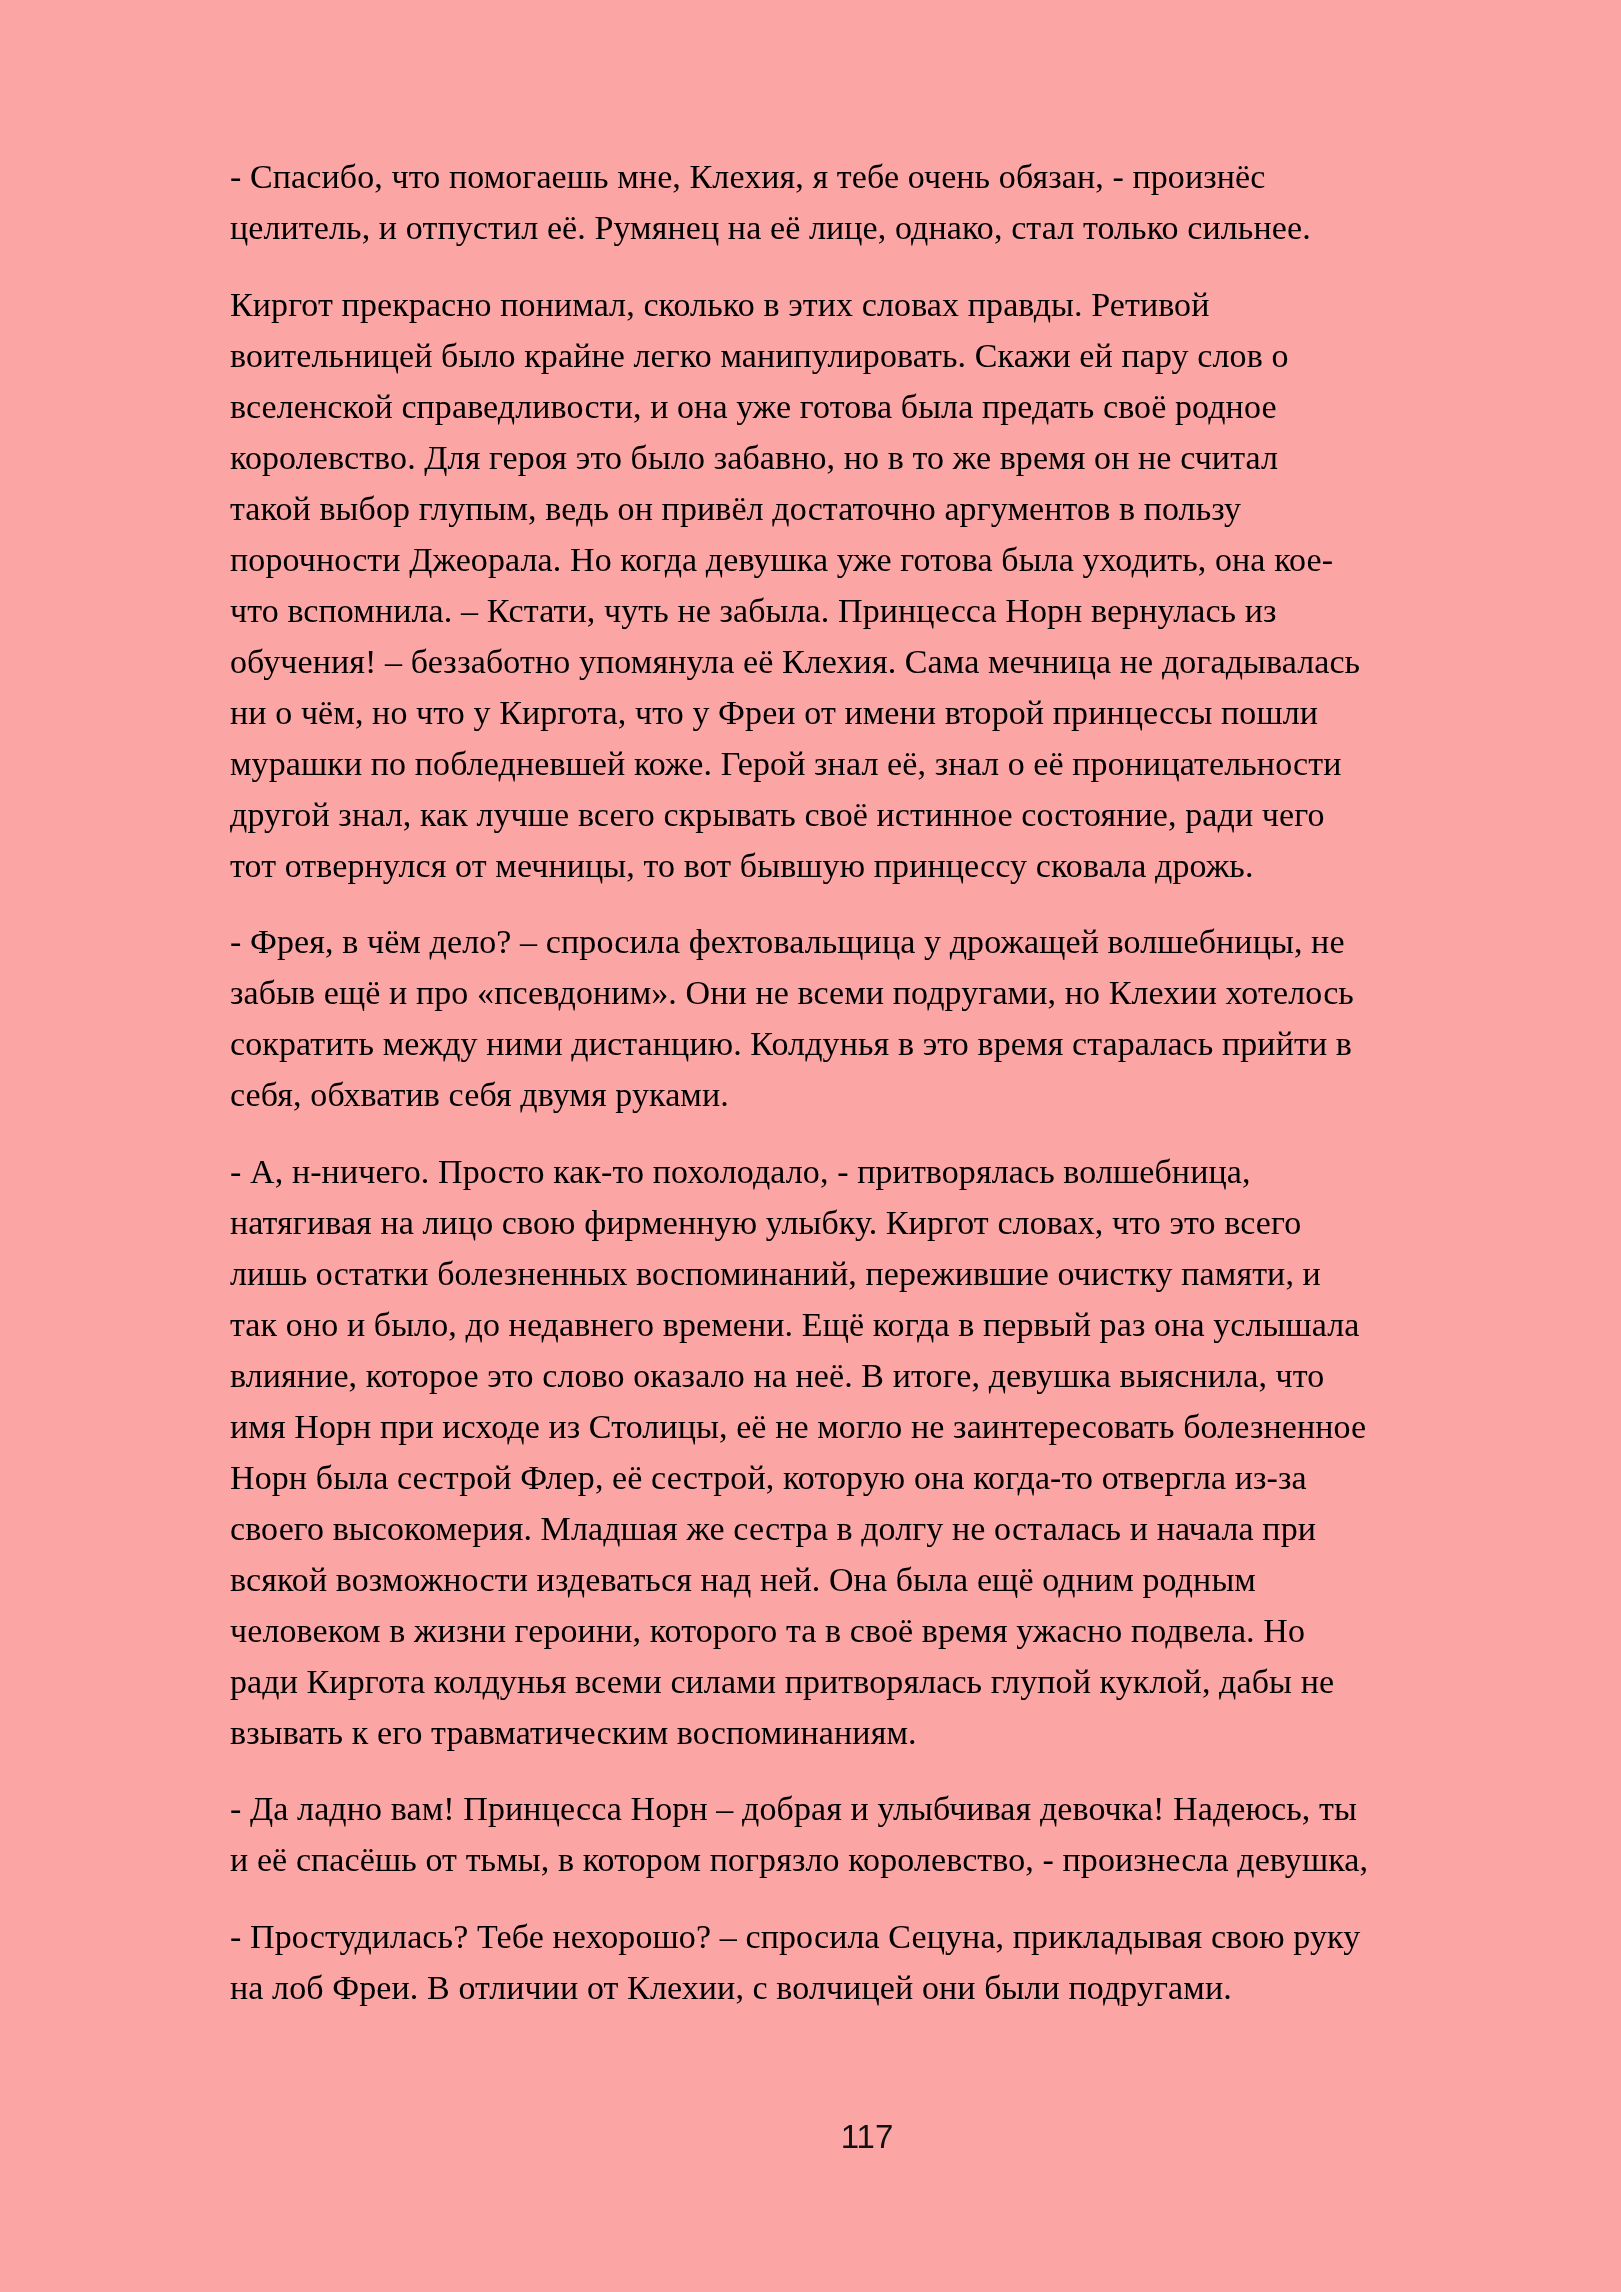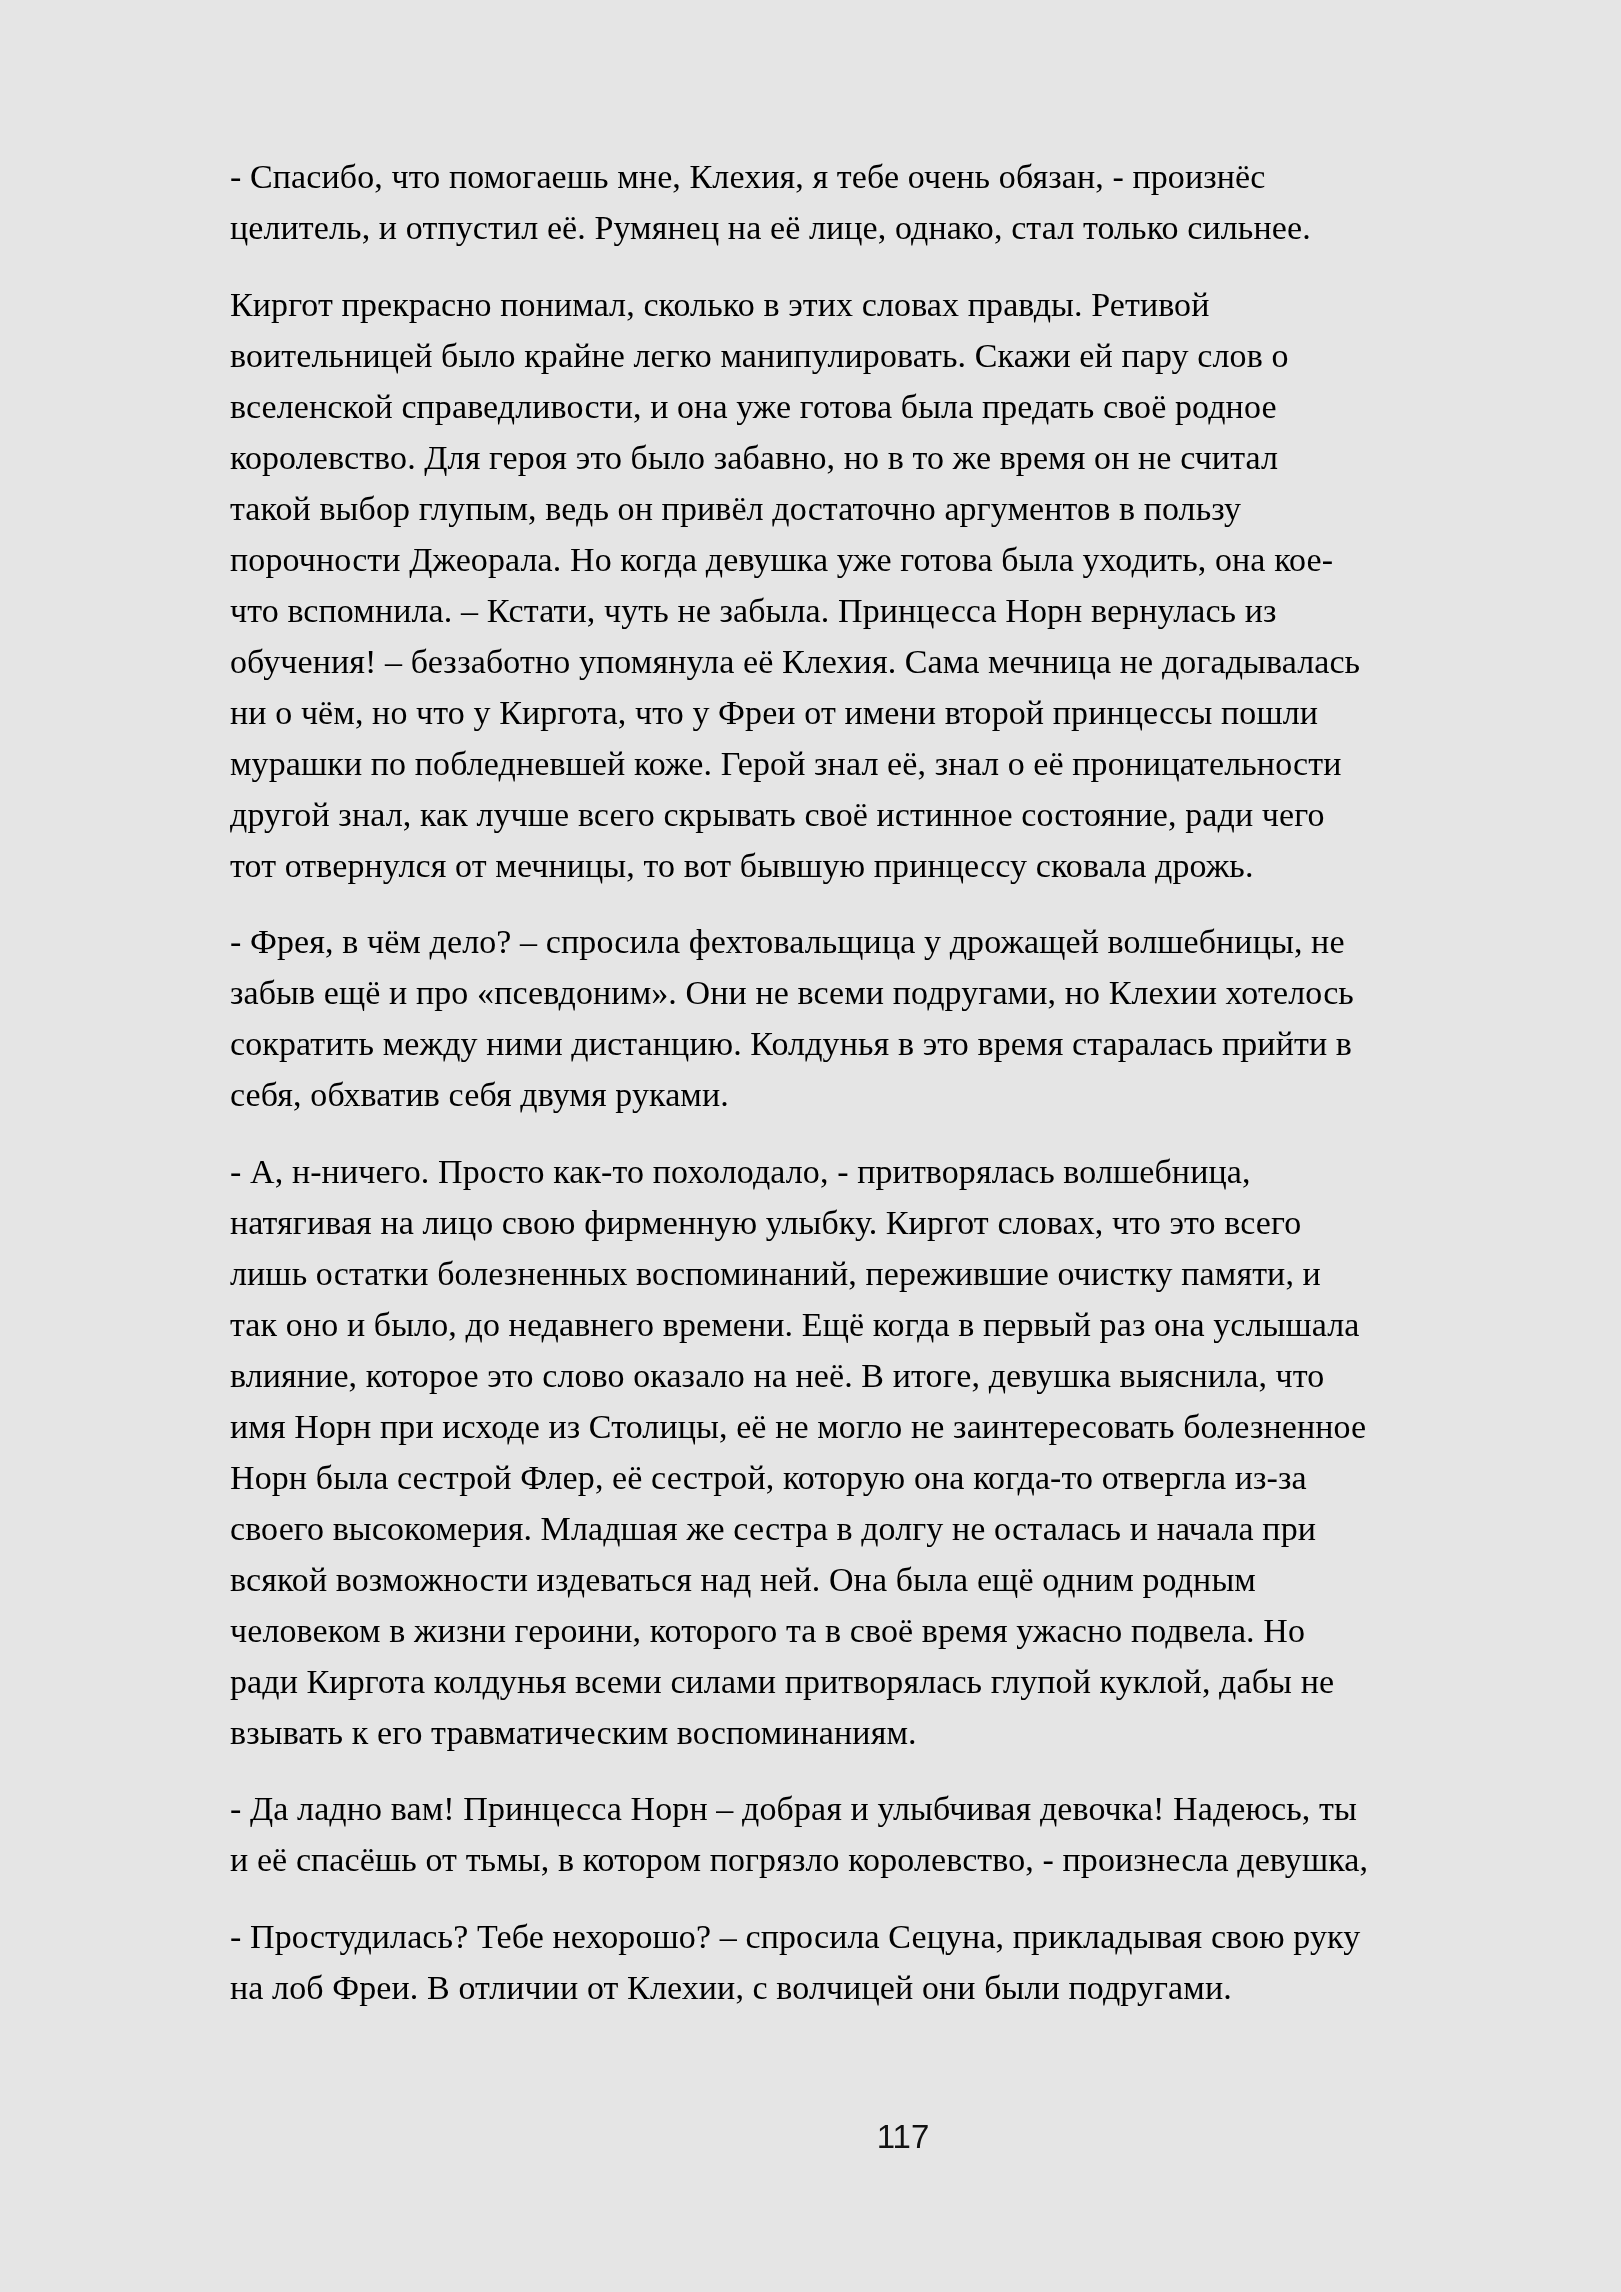--- a/index.html
+++ b/index.html
@@ -11,21 +11,21 @@
     position: relative;
     width: 1621px;
     height: 2293px;
     overflow: hidden;
     font-family: "Liberation Serif", "DejaVu Serif", serif;
     color: #000000;
   }
   .page {
     position: absolute;
     inset: 0;
-    background: #e5e5e5;
+    background: #fca5a5;
   }
   .page-text {
     position: absolute;
     left: 230px;
     top: 151px;
     width: 1362px;
     font-size: 34px;
     line-height: 51px;
     font-weight: 400;
     letter-spacing: 0.1px;
@@ -34,21 +34,21 @@
     margin: 0 0 25.5px 0;
     padding: 0;
   }
   .line {
     display: block;
     white-space: pre;
   }
   .page-number {
     position: absolute;
     top: 2117px;
-    left: 903px;
+    left: 867px;
     transform: translateX(-50%);
     font-family: "Liberation Sans", "DejaVu Sans", sans-serif;
     font-size: 33px;
     line-height: 39px;
     color: #111111;
   }
 </style>
 </head>
 <body>
 

